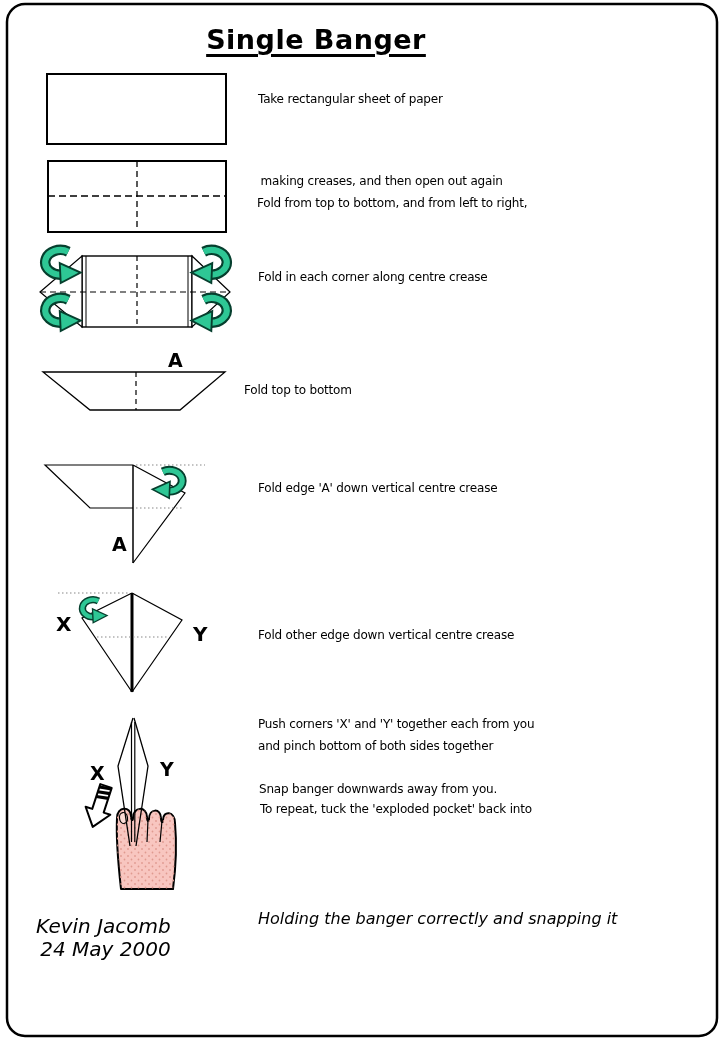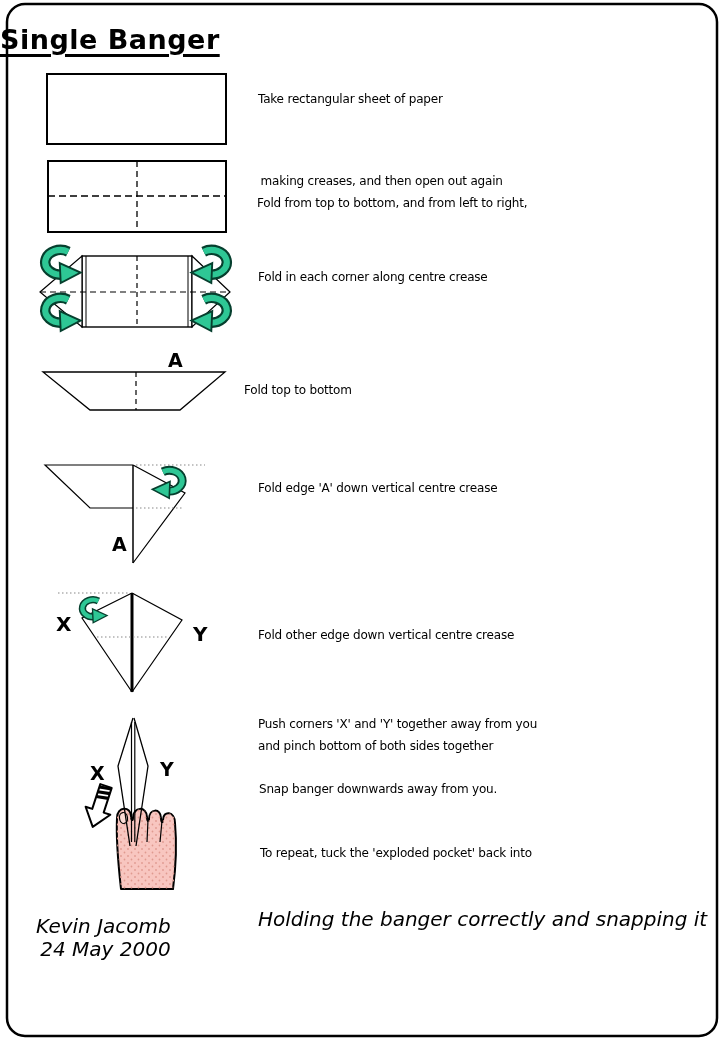--- a/index.html
+++ b/index.html
@@ -2,33 +2,33 @@
 <html><head>
 <meta charset="utf-8">
 <style>
   html,body{margin:0;padding:0;}
   body{
     width:720px;height:1040px;position:relative;background:#fff;
     font-family:"DejaVu Sans",sans-serif;color:#000;overflow:hidden;
   }
   #overlay{position:absolute;left:0;top:0;}
   .page-title{
-    position:absolute;left:0;top:24px;width:632px;text-align:left;
+    position:absolute;left:0;top:24px;width:632px;text-align:center;
     font-size:27px;font-weight:bold;letter-spacing:0.5px;
     text-decoration:underline;text-decoration-thickness:3px;text-underline-offset:5px;
   }
   .step-text{
     position:absolute;font-size:12px;line-height:22px;letter-spacing:-0.2px;
   }
   .step-text .line{white-space:pre;}
   .credits{
     position:absolute;left:36px;top:915px;font-style:italic;font-size:20px;line-height:23px;text-align:right;
   }
   .footnote{
-    position:absolute;left:258px;top:907px;font-style:italic;font-size:20px;line-height:24px;text-align:center;
+    position:absolute;left:258px;top:907px;font-style:italic;font-size:16px;line-height:24px;text-align:center;
   }
   .dlabel{
     fill:#000;stroke:none;font-family:"DejaVu Sans",sans-serif;font-weight:600;font-size:19px;
   }
   .dlabel.xy{font-size:20px;}
 </style>
 </head>
 <body>
 
 <svg id="overlay" width="720" height="1040" viewBox="0 0 720 1040">
@@ -151,29 +151,29 @@
 
 <div class="step-text" style="left:258px;top:477px">
   <div class="line">Fold edge 'A' down vertical centre crease</div>
 </div>
 
 <div class="step-text" style="left:258px;top:624px">
   <div class="line">Fold other edge down vertical centre crease</div>
 </div>
 
 <div class="step-text" style="left:258px;top:713px">
-  <div class="line">Push corners 'X' and 'Y' together away from you</div>
+  <div class="line">Push corners 'X' and 'Y' together each from you</div>
   <div class="line">and pinch bottom of both sides together</div>
 </div>
 
 <div class="step-text" style="left:259px;top:778px">
   <div class="line">Snap banger downwards away from you.</div>
 </div>
 
-<div class="step-text" style="left:260px;top:842px">
+<div class="step-text" style="left:260px;top:798px">
   <div class="line">To repeat, tuck the 'exploded pocket' back into</div>
 </div>
 
 <div class="credits">
   <div>Kevin Jacomb</div>
   <div>24 May 2000</div>
 </div>
 
 <div class="footnote">
   <div>Holding the banger correctly and snapping it</div>

